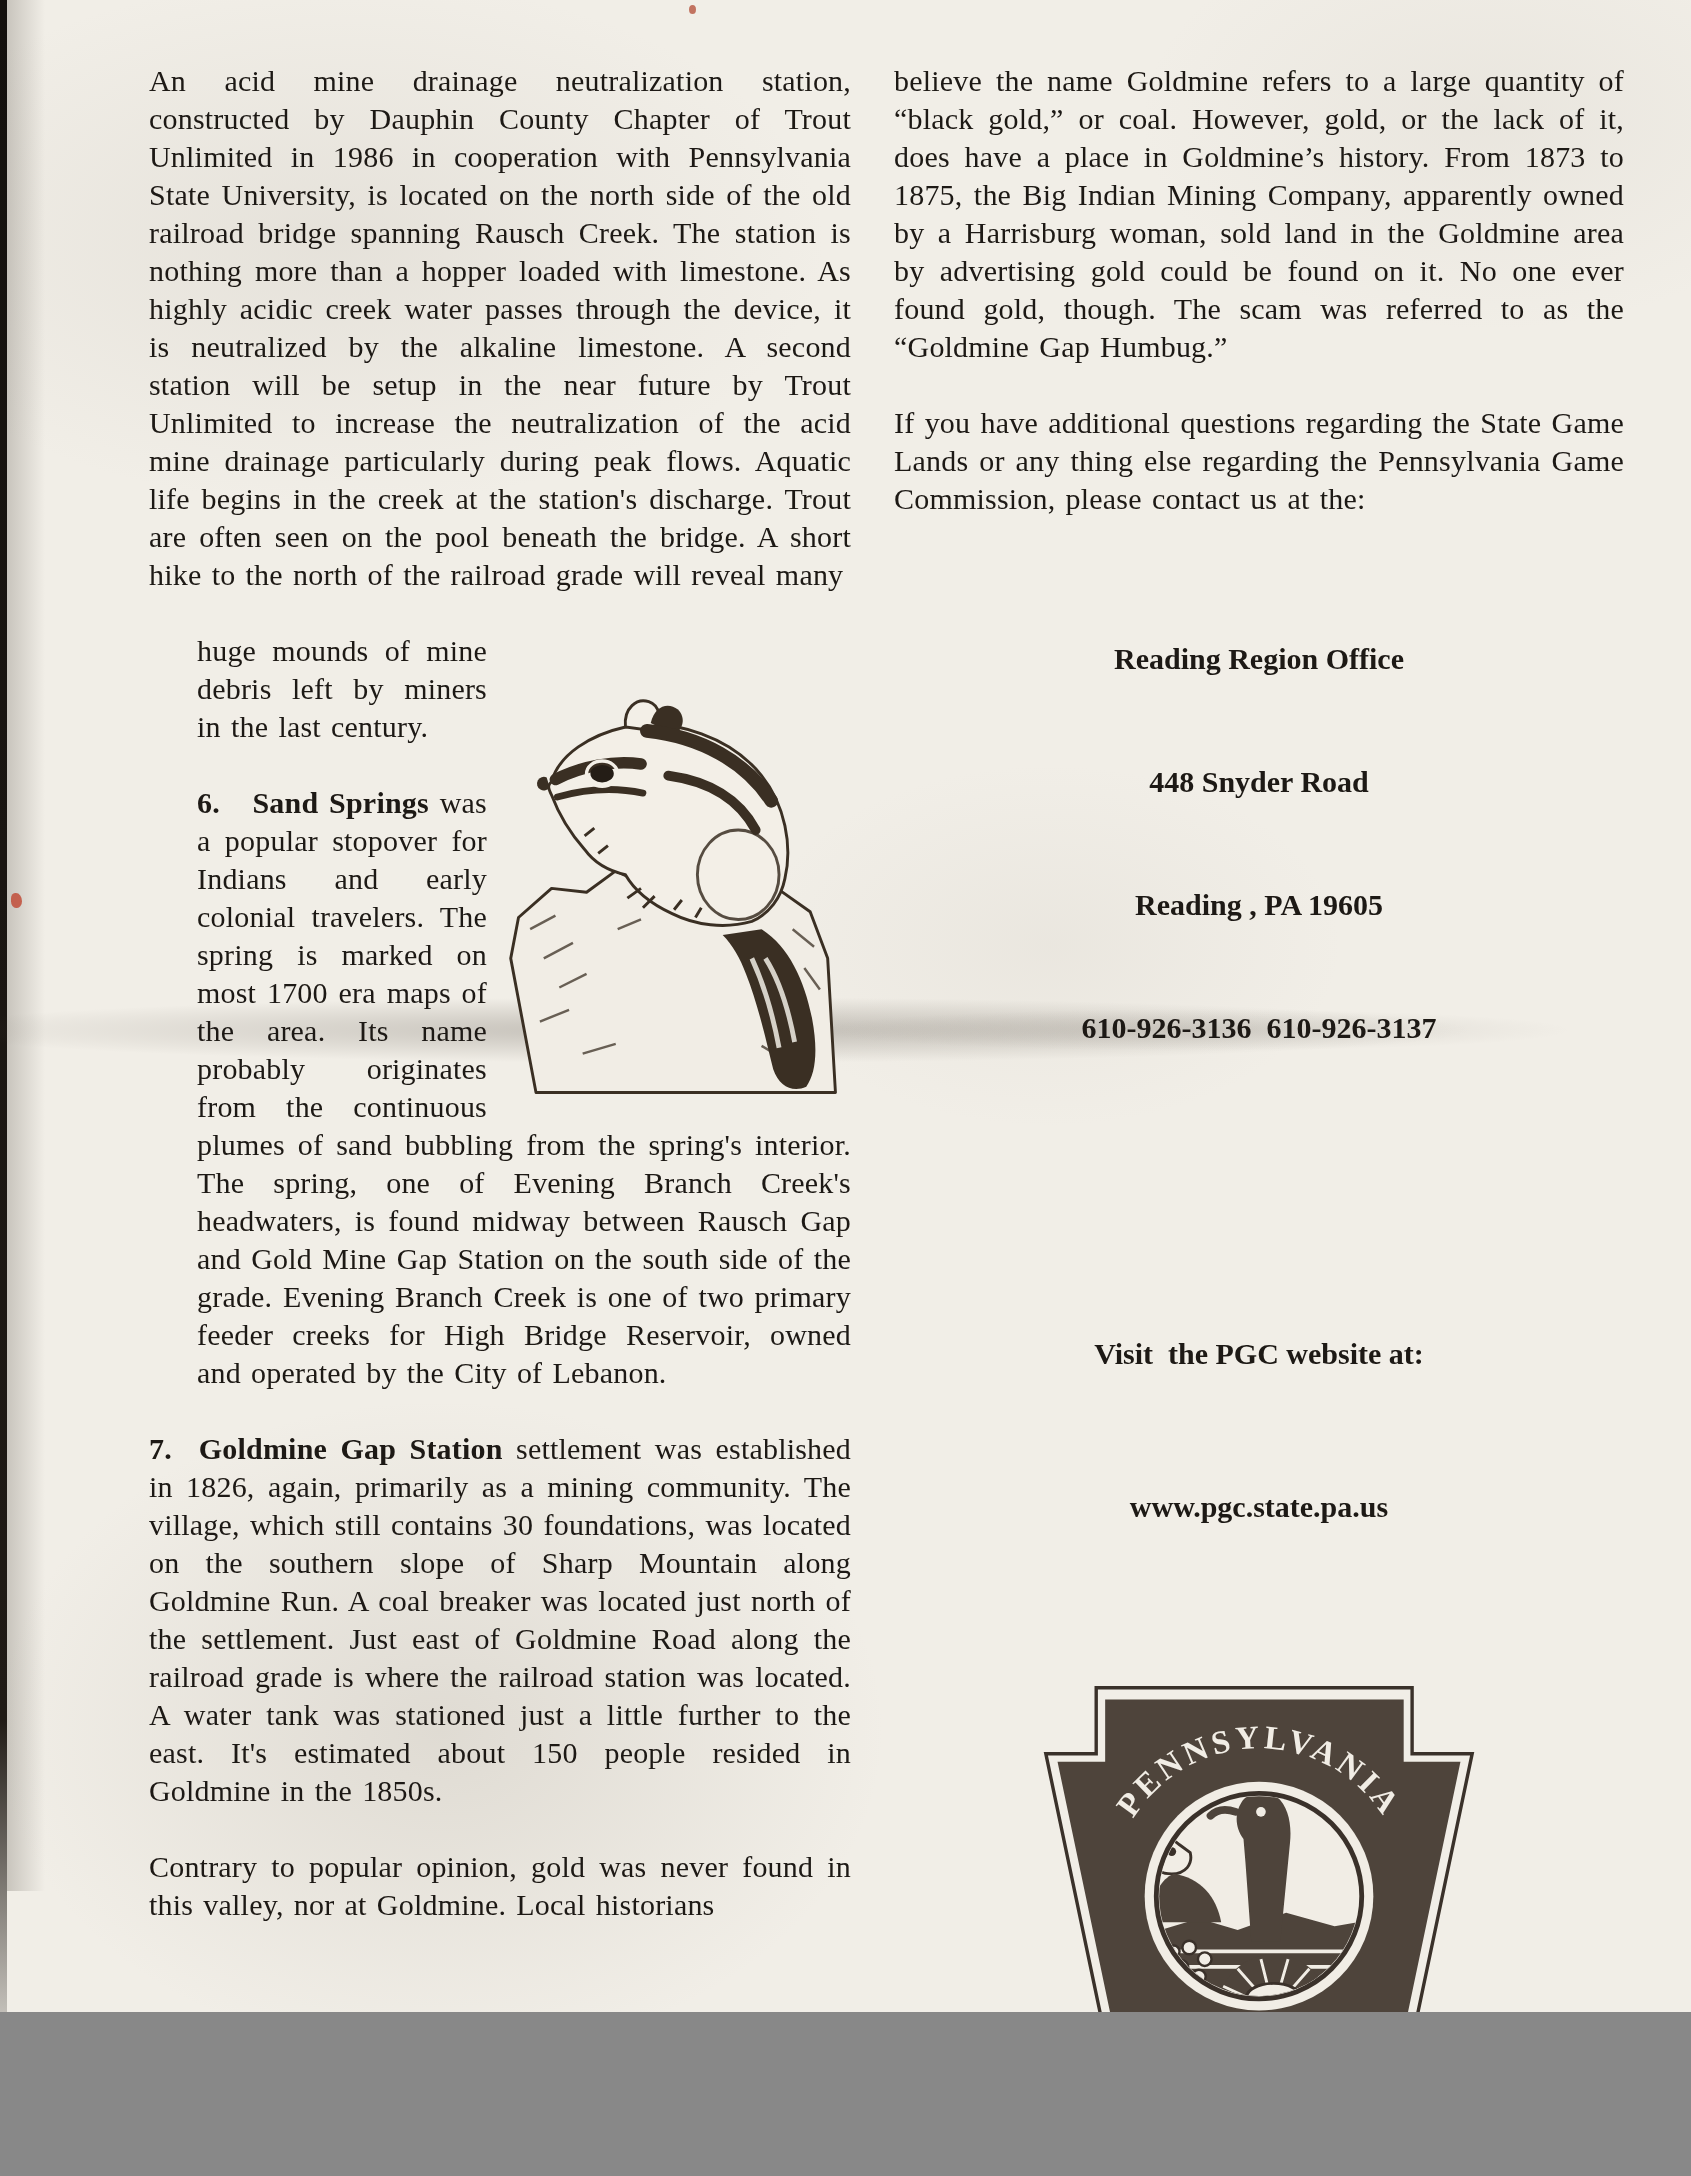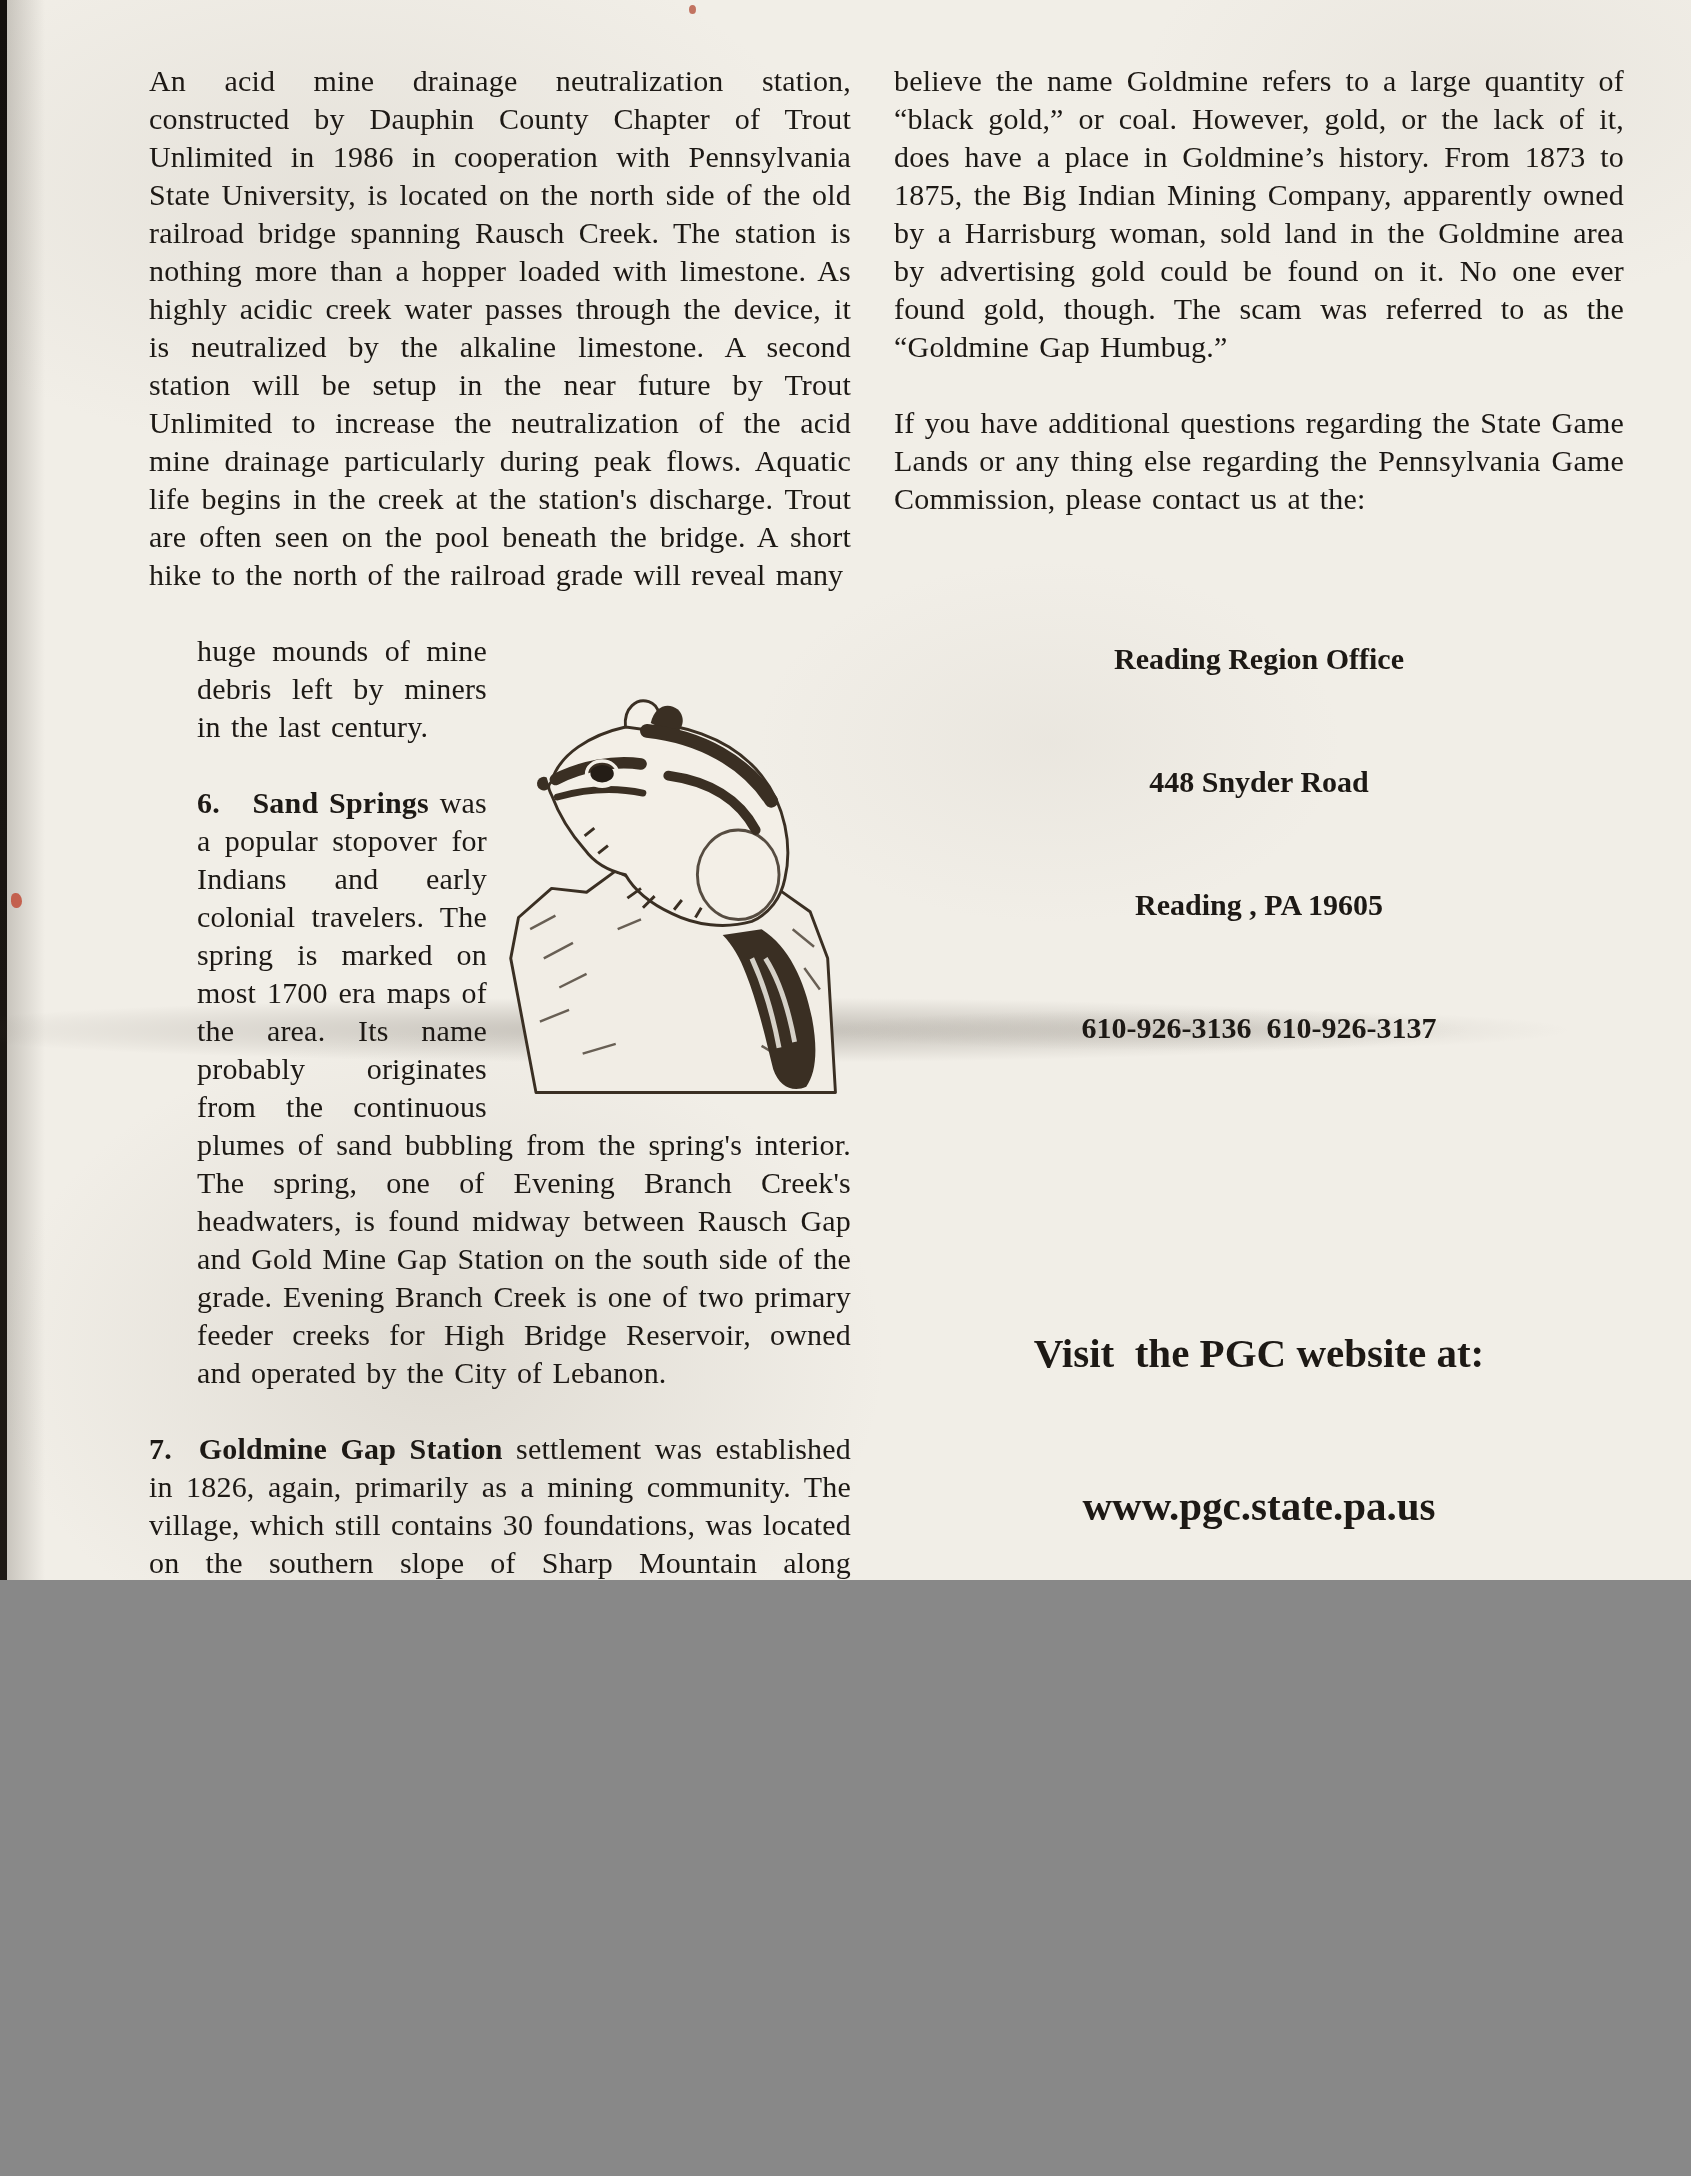--- a/index.html
+++ b/index.html
@@ -1,38 +1,38 @@
 <!DOCTYPE html>
 <html><head>
 <meta charset="utf-8">
 <style>
   html,body{margin:0;padding:0;background:#888;}
   .page{
-    position:relative;width:1692px;height:1580px;overflow:hidden;
+    position:relative;width:1692px;height:2012px;overflow:hidden;
     background:
       radial-gradient(697px 378px at 20% 12%, rgba(188,182,172,.22), transparent 70%),
       radial-gradient(617px 458px at 26% 86%, rgba(182,175,164,.30), transparent 72%),
       radial-gradient(418px 259px at 62% 47%, rgba(198,192,182,.16), transparent 70%),
       radial-gradient(498px 299px at 88% 6%, rgba(198,192,182,.18), transparent 70%),
       #f1eee7;
     font-family:"Liberation Serif", serif;color:#1d1915;
   }
   .col{position:absolute;top:62px;}
   .col-left{left:149px;width:702px;}
   .col-right{left:894px;width:730px;}
   p{margin:0 0 38px 0;text-align:justify;font-size:30px;line-height:38px;
     letter-spacing:0.2px;word-spacing:2.5px;}
   .lead{white-space:pre-wrap;}
   .wrapzone{overflow:visible;margin-left:48px;}
   .chipmunk{float:right;width:350px;height:460px;margin:4px 0 6px 14px;}
   .chipmunk svg{width:100%;height:100%;}
   .contact{margin:26px 30px 0 30px;text-align:center;font-weight:bold;
     font-size:30px;line-height:41px;white-space:pre-wrap;}
   .website{margin:96px 30px 0 30px;text-align:center;font-weight:bold;
-    font-size:41px;line-height:51px;white-space:pre-wrap;}
+    font-size:30px;line-height:51px;white-space:pre-wrap;}
   .logo{margin:42px auto 0 auto;width:438px;height:450px;}
   .logo svg{width:100%;height:100%;}
   
   .edge-line{position:absolute;left:0;top:0;width:7px;height:2097px;
     background:linear-gradient(to bottom,#14110e,#201b16 82%,rgba(32,27,22,0));}
   .edge-shade{position:absolute;left:7px;top:0;width:38px;height:1891px;
     background:linear-gradient(to right,rgba(95,89,80,.28),rgba(95,89,80,0));}
   .fold-shadow{position:absolute;left:-80px;top:997px;width:1552px;height:66px;
     background:radial-gradient(closest-side,rgba(100,93,84,.34),rgba(100,93,84,0));
     border-radius:50%;}

